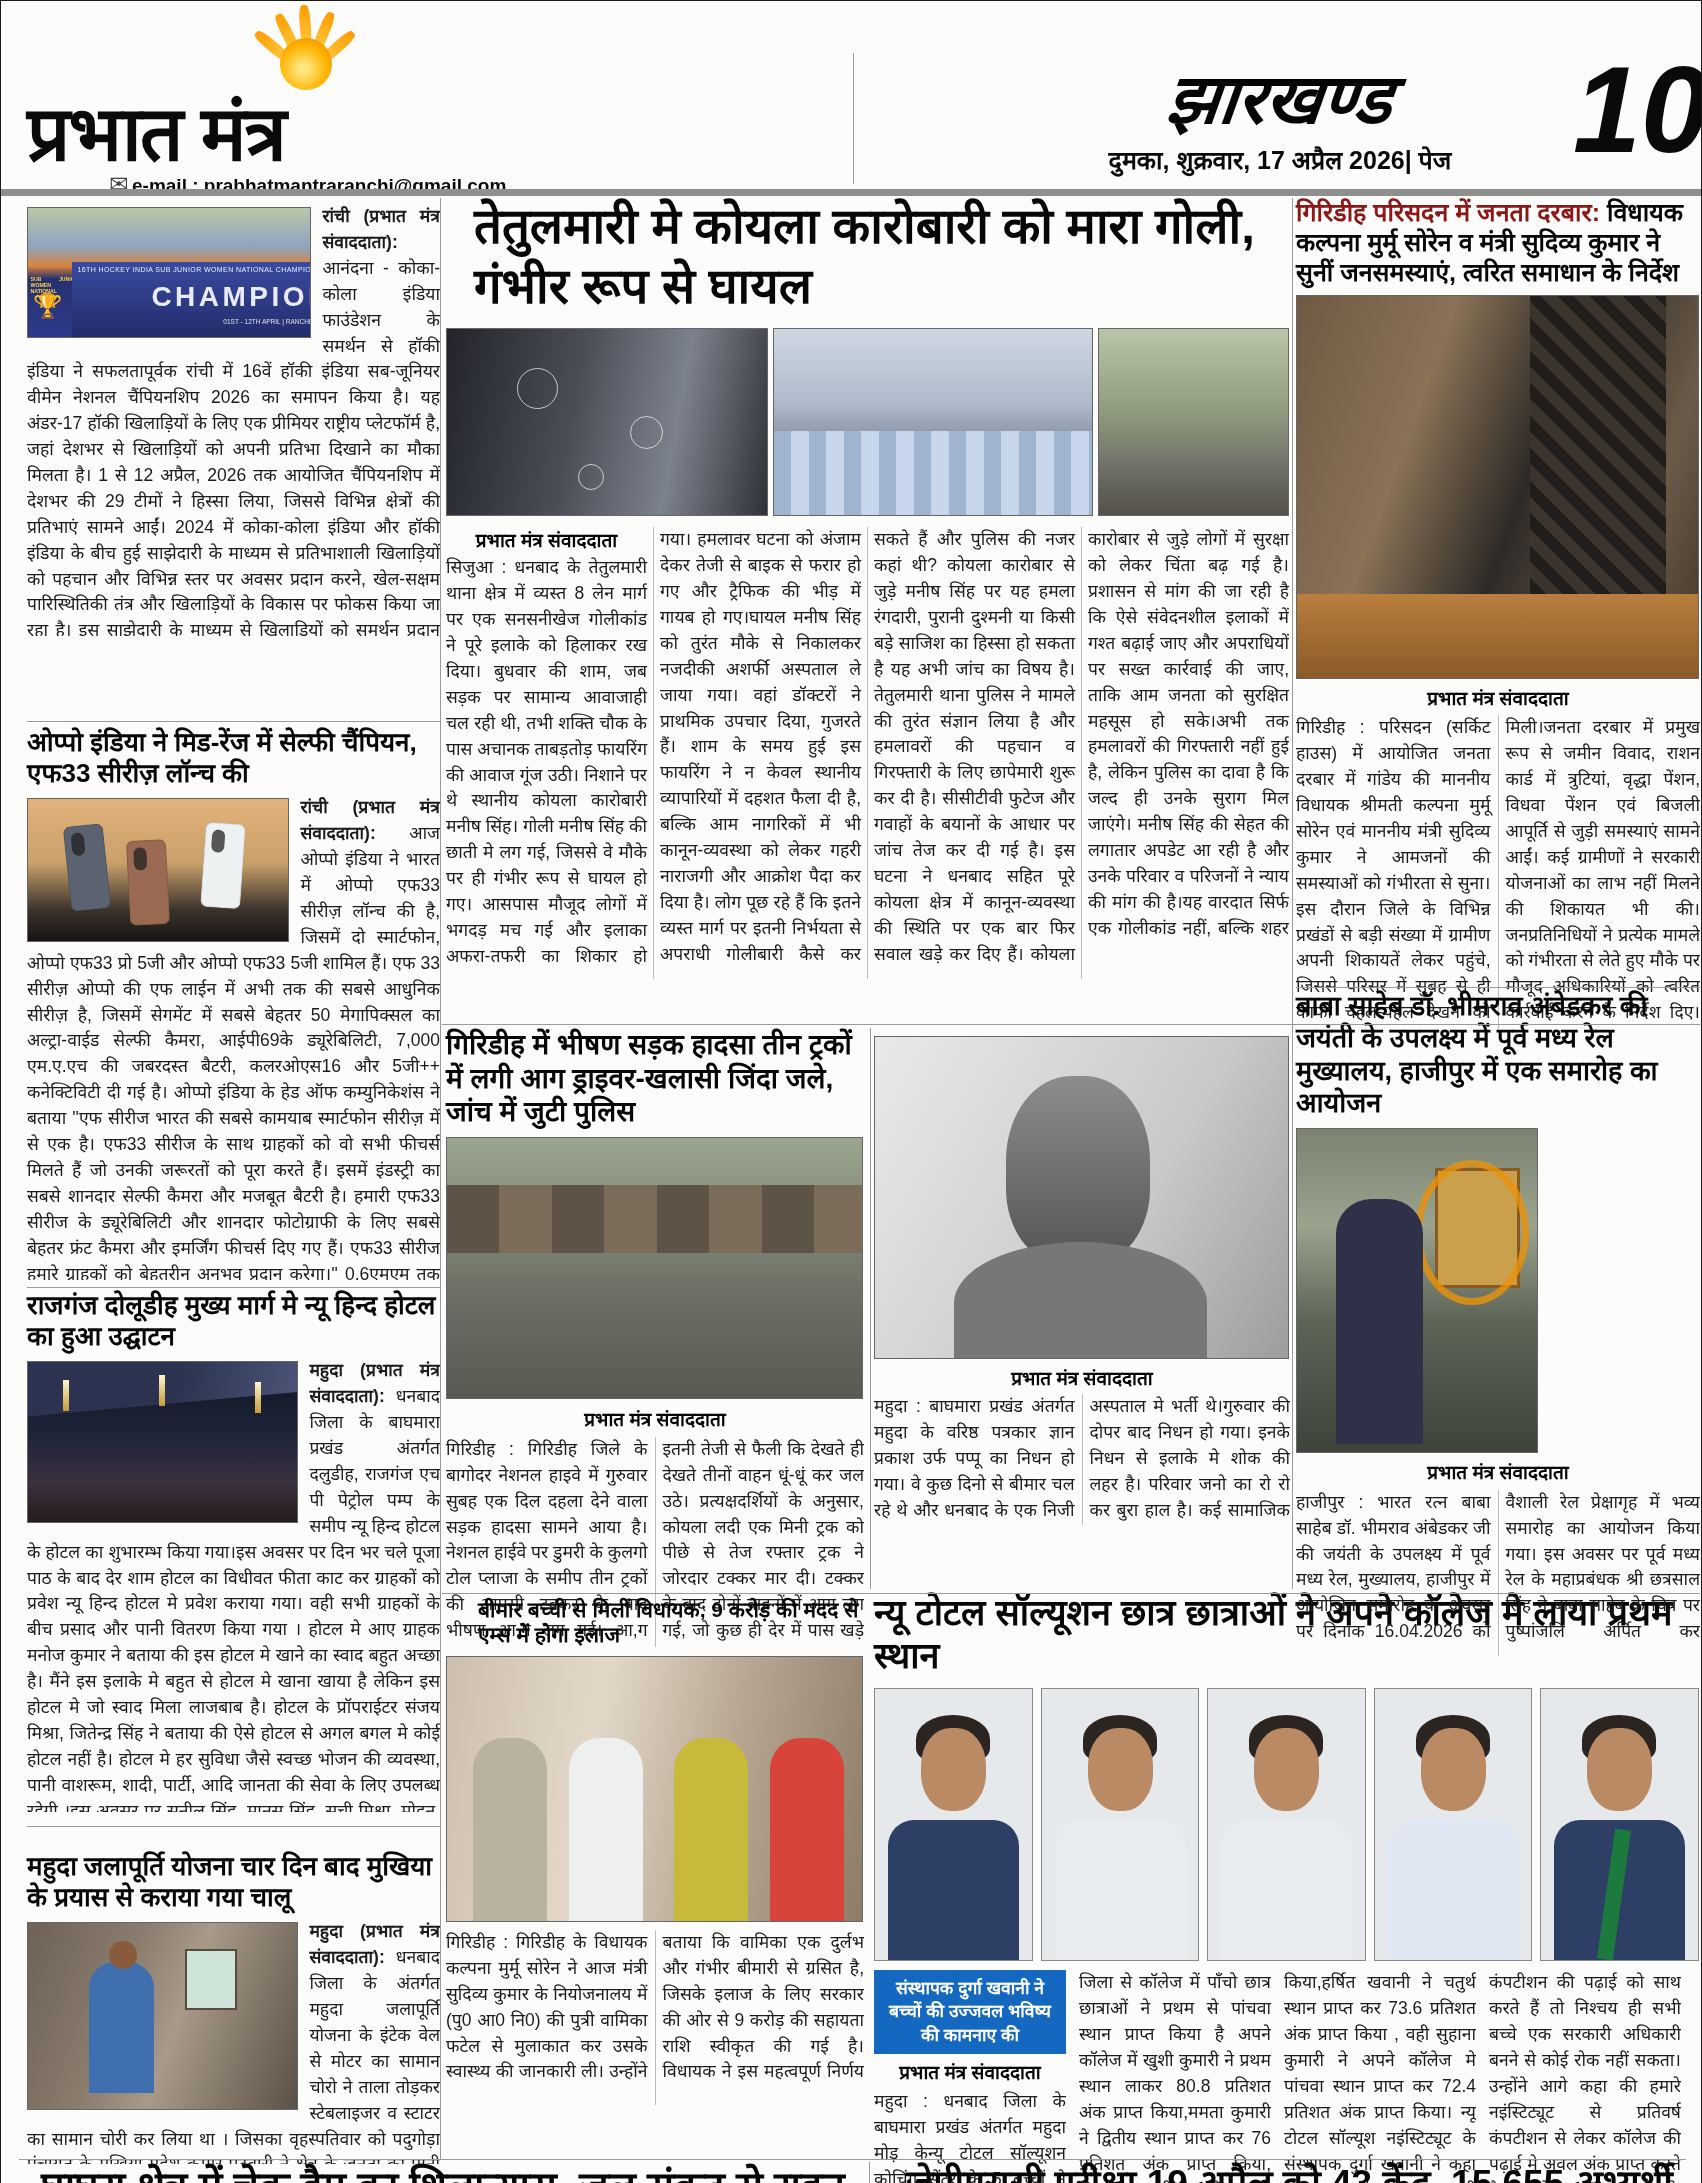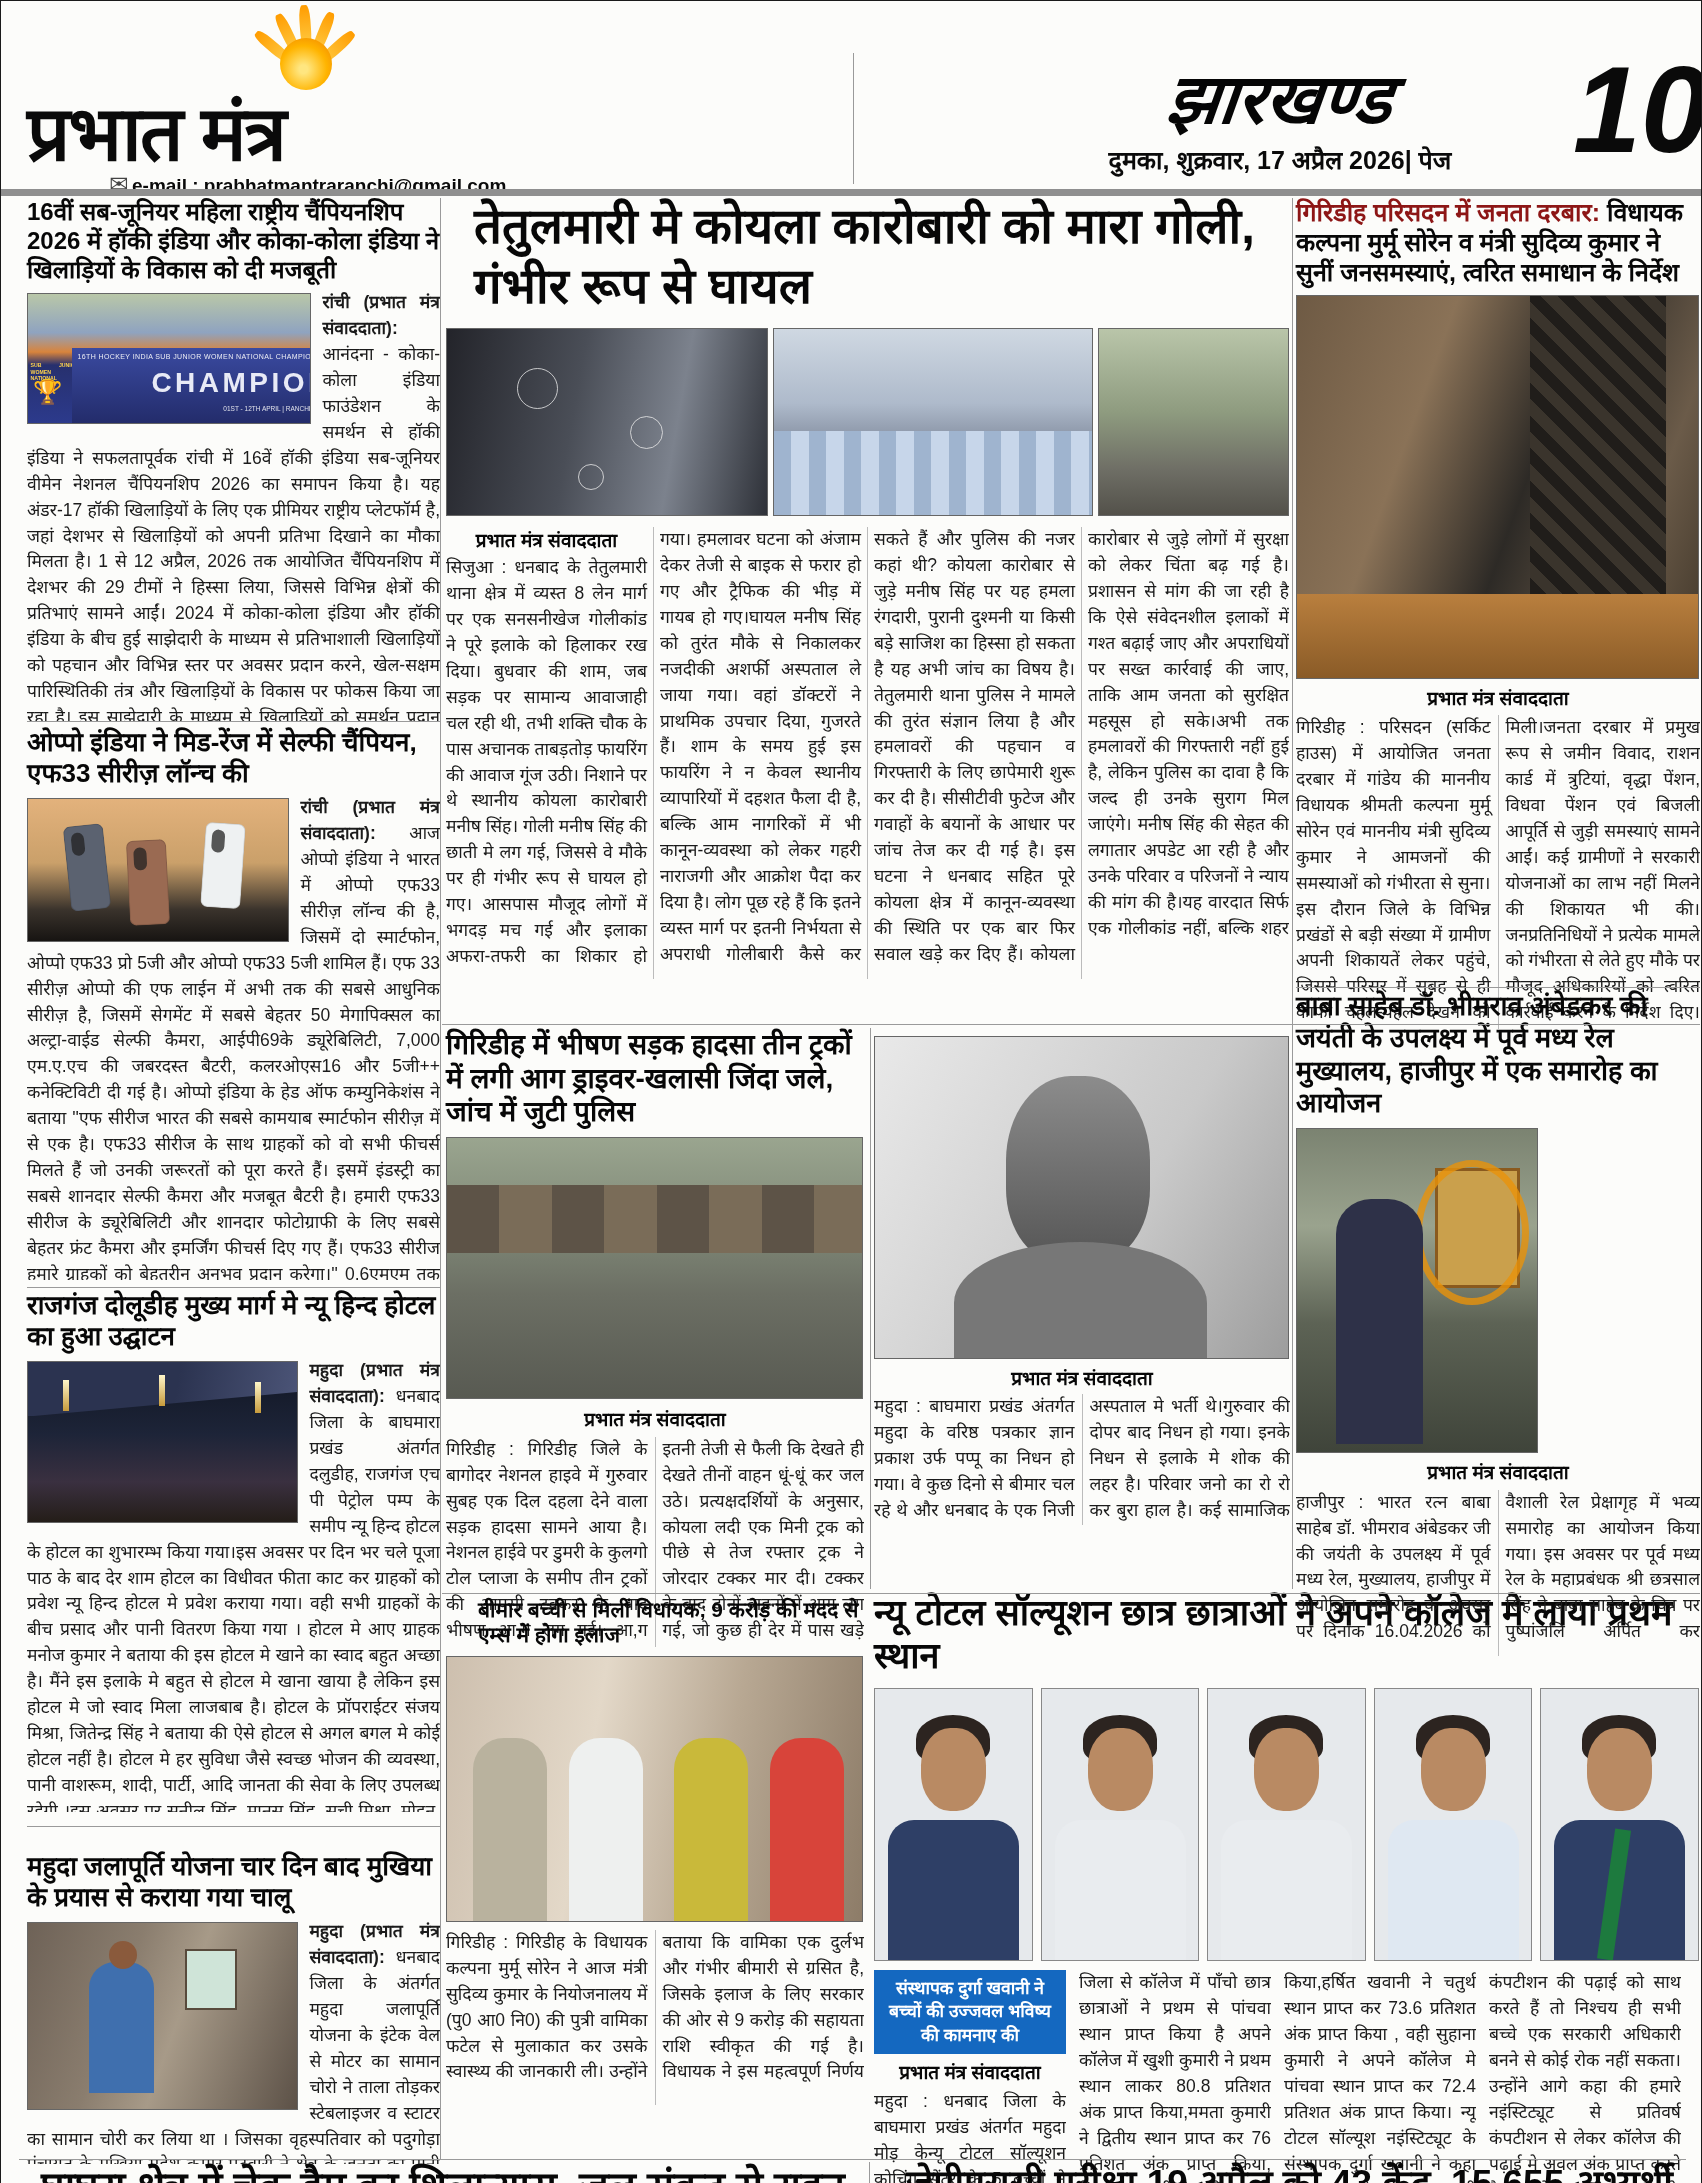--- a/index.html
+++ b/index.html
@@ -149,21 +149,20 @@
   </div>
   <div class="abs" id="mailicon">✉</div>
   <div class="abs" id="email">e-mail : prabhatmantraranchi@gmail.com</div>
   <div class="abs" id="edition">झारखण्ड</div>
   <div class="abs" id="dateline">दुमका, शुक्रवार, 17 अप्रैल 2026| पेज</div>
   <div class="abs" id="pagenum">10</div>
   <div class="vrule" id="headvr"></div>
   <div class="abs" id="headbar"></div>
 
   <div class="abs lart" id="a-hockey">
-    <div class="hl">16वीं सब-जूनियर महिला राष्ट्रीय चैंपियनशिप 2026 में हॉकी इंडिया और कोका-कोला इंडिया ने खिलाड़ियों के विकास को दी मजबूती</div>
     <div class="body" style="height:432px;margin-top:6.1px;">
       <div class="photo fl" id="ph-hockey">
         <div class="side">SUB JUNIOR WOMEN NATIONAL</div>
         <div class="ban">
           <div class="t1">16TH HOCKEY INDIA SUB JUNIOR WOMEN NATIONAL CHAMPIONSHIP 2026</div>
           <div class="t2">CHAMPIONS</div>
           <div class="t3">01ST - 12TH APRIL | RANCHI, JHARKHAND</div>
         </div>
         <div class="cup">🏆</div>
       </div>

